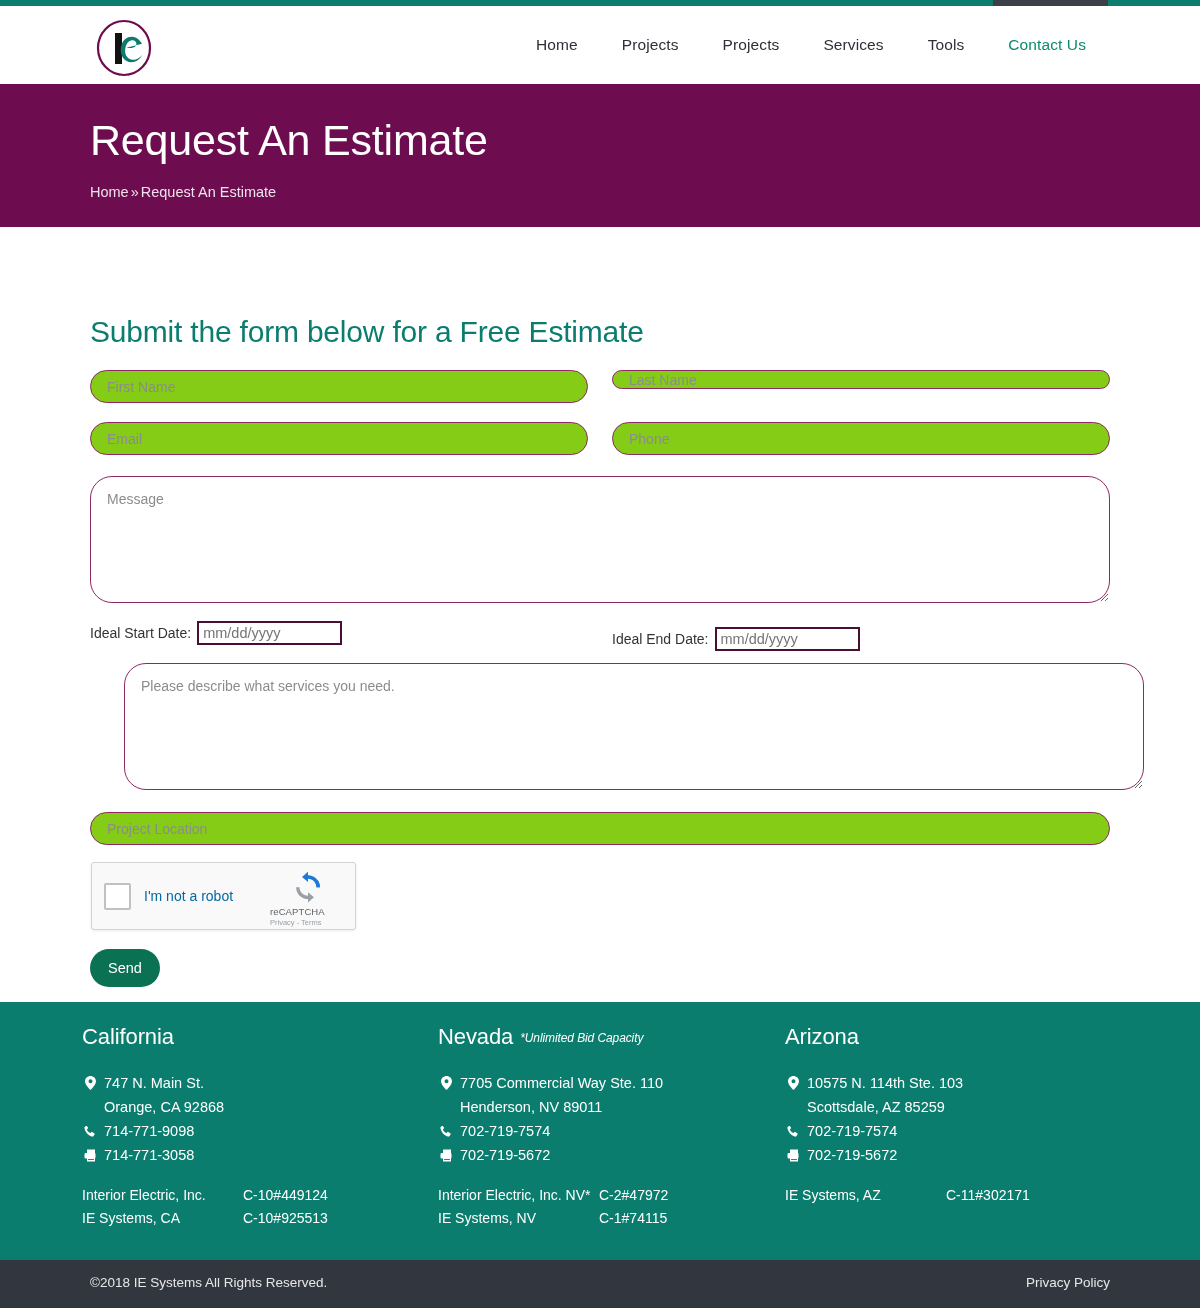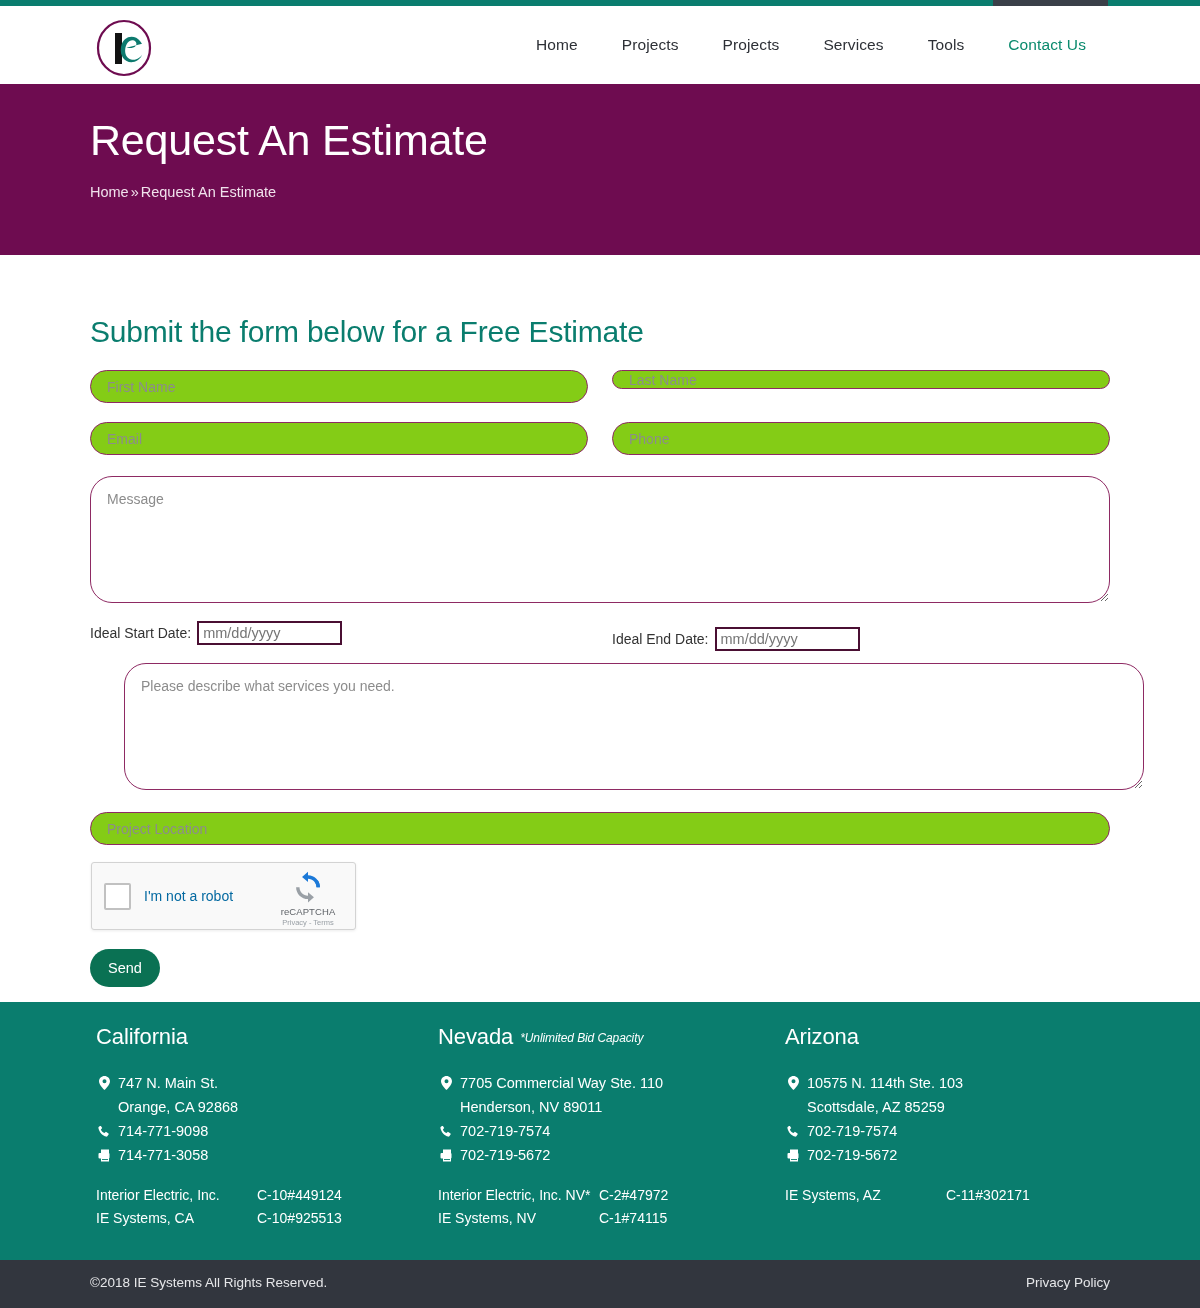--- a/index.html
+++ b/index.html
@@ -40,21 +40,21 @@
     font-size: 15.5px;
     color: #2d3036;
     text-decoration: none;
     padding: 0 22px;
     letter-spacing: 0.1px;
   }
   .nav a.active { color: #0a8a6d; }
 
   
   .hero {
-    position: absolute; top: 84px; left: 0; width: 1200px; height: 171px;
+    position: absolute; top: 84px; left: 0; width: 1200px; height: 143px;
     background: #6e0c50;
     padding-left: 20px;
   }
   .hero h1 {
     position: absolute; left: 90px; top: 32px;
     margin: 0;
     font-size: 43px; font-weight: 400; color: #ffffff;
     letter-spacing: -0.2px;
   }
   .crumb {
@@ -136,21 +136,21 @@
     width: 27px; height: 27px;
     border: 2px solid #c1c1c1;
     background: #fff;
     border-radius: 2px;
     margin-left: 12px;
     flex: none;
   }
   .rc-label { font-size: 14px; color: #0369a1; margin-left: 13px; }
   .rc-brand {
     position: absolute; right: 9px; top: 8px;
-    width: 76px; text-align: center;
+    width: 76px; 
   }
   .rc-logo { width: 34px; height: 34px; margin: 0 auto 1px; display: block; }
   .rc-name { font-size: 9.5px; color: #5f6368; letter-spacing: .1px; }
   .rc-terms { font-size: 7.5px; color: #9aa0a6; margin-top: 1px; }
 
   
   .send-btn {
     position: absolute; left: 90px; top: 694px;
     width: 70px; height: 38px;
     background: #0a7153;
@@ -161,21 +161,21 @@
     cursor: pointer;
   }
 
   
   .footer {
     position: absolute; top: 1002px; left: 0; width: 1200px; height: 258px;
     background: #0a7d6e;
     color: #ffffff;
   }
   .fcol { position: absolute; top: 22px; }
-  #col-ca { left: 96px; width: 330px; }
+  #col-ca { left: 82px; width: 330px; }
   #col-nv { left: 438px; width: 330px; }
   #col-az { left: 785px; width: 360px; }
 
   .fcol h3 {
     margin: 0 0 21px 0;
     font-size: 22px; font-weight: 400; color: #ffffff;
     letter-spacing: -0.1px;
   }
   .fcol h3 .note {
     font-size: 12px; font-style: italic; font-weight: 400;

